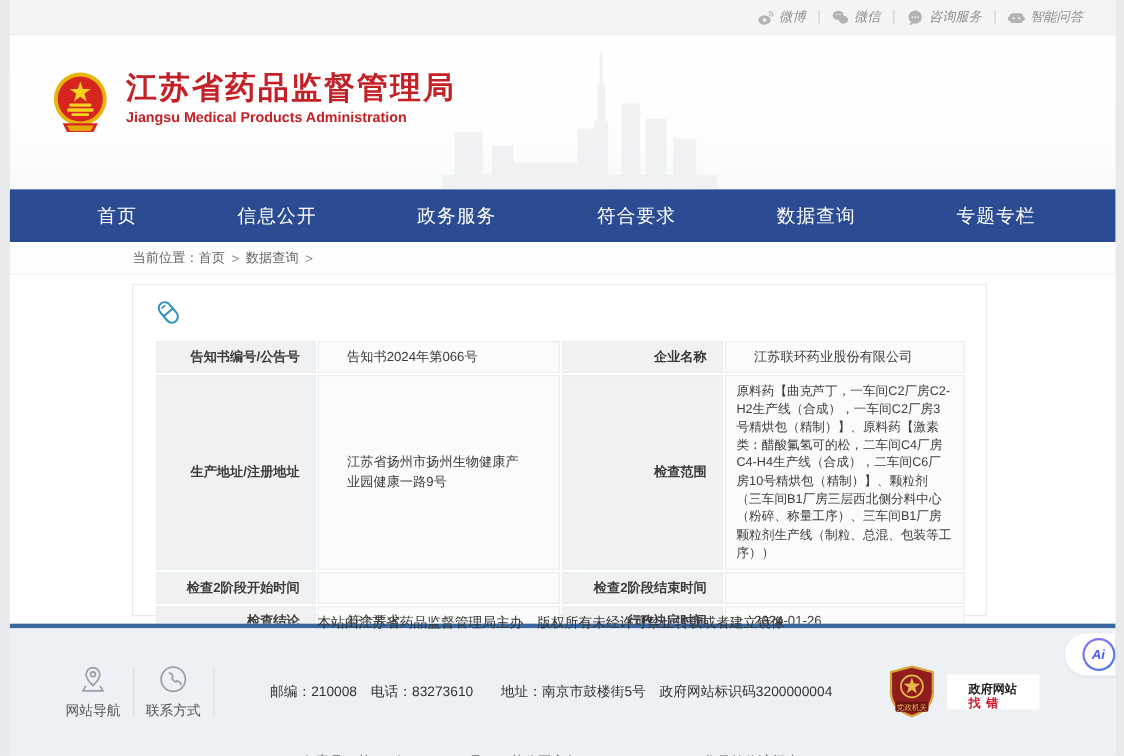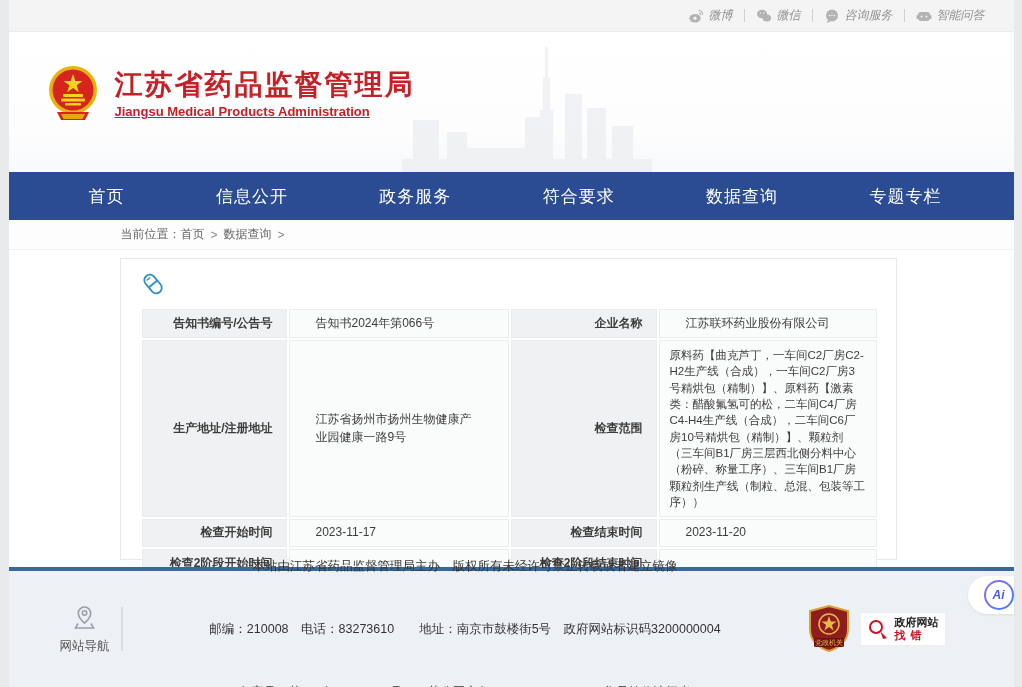--- a/index.html
+++ b/index.html
@@ -12,24 +12,24 @@
   .topbar { height:32px; background:#f4f4f4; border-bottom:1px solid #ebebeb;
     display:flex; align-items:center; justify-content:flex-end; padding-right:18px;font-style:italic; }
   .topbar a { display:flex; align-items:center; gap:5px; color:#8f8f8f;
     font-size:12px; text-decoration:none; padding:0 11px; }
   .topbar .sep { width:1px; height:13px; background:#cfcfcf; }
   .tb-ic { width:16px; height:16px; display:inline-block; }
   .tb-ic svg { width:16px; height:16px; fill:#b3b3b3; }
 
   
   .header { height:140px; position:relative; background:linear-gradient(180deg,#ffffff 0%,#fdfdfd 70%,#f7f9fb 100%); overflow:hidden; }
-  .brand { position:absolute; left:38px; top:32px; display:flex; align-items:center; gap:16px; z-index:2; }
+  .brand { position:absolute; left:38px; top:32px; display:flex; gap:16px; z-index:2; }
   .emblem { width:52px; height:60px; }
   .title-cn { font-size:28px; font-weight:bold; color:#c42127; letter-spacing:2px; line-height:1.15; }
-  .title-en { font-size:13px; font-weight:bold; color:#c42127; margin-top:3px;text-decoration:underline; }
+  .title-en { font-size:13px; font-weight:bold; color:#c42127; margin-top:3px; }
 
   
   .skyline { position:absolute; left:388px; bottom:0; width:260px; height:130px; opacity:.75; z-index:1; }
   .skyline div { position:absolute; bottom:0; background:#eceef1; }
   .sk-spire { width:3px; height:125px; left:148px; }
   .sk-spire2 { width:7px; height:95px; left:146px; }
   .sk-spire3 { width:13px; height:62px; left:143px; }
   .sk-t1 { width:26px; height:52px; left:16px; background:#eef0f3; }
   .sk-t2 { width:20px; height:40px; left:50px; background:#f0f2f5; }
   .sk-t3 { width:15px; height:55px; left:128px; background:#e9ecef; }
@@ -72,21 +72,21 @@
   .quick { display:flex; align-items:center; gap:0; }
   .qitem { display:flex; flex-direction:column; align-items:center; gap:7px;
     width:72px; text-decoration:none; }
   .qitem span.qlabel { font-size:12.5px; color:#555; }
   .qitem svg { width:27px; height:27px; stroke:#9aa0a6; fill:none; stroke-width:1.6; }
   .qdiv { width:1px; height:44px; background:#d9dde2; }
   .ftext { flex:1; text-align:center; font-size:12.5px; color:#333; line-height:21px; white-space:pre-wrap; }
   .badges { display:flex; align-items:center; gap:10px; margin-right:58px; }
   .party-badge { width:42px; height:48px; }
   .err-badge { width:86px; height:34px; background:#fff; border:1px solid #eee;
-    display:flex; align-items:center; gap:6px; padding:2px 6px; cursor:pointer; }
+    display:flex; align-items:center; gap:6px; padding:2px 6px; cursor:pointer;flex-direction:column; }
   .err-badge svg { width:22px; height:22px; }
   .err-txt { display:flex; flex-direction:column; line-height:13px; }
   .err-l1 { font-size:11px; font-weight:bold; color:#222; }
   .err-l2 { font-size:11px; font-weight:bold; color:#ce1126; letter-spacing:5px; }
   .ai-wrap { position:absolute; top:5px; right:0; width:46px; height:38px;
     background:#fff; border-radius:19px 0 0 19px; display:flex; align-items:center;
     justify-content:flex-end; padding-left:4px; box-shadow:0 1px 3px rgba(0,0,0,.08); }
   .ai-btn { width:30px; height:30px; border-radius:50%; padding:2px; cursor:pointer;
     background:linear-gradient(135deg,#9b6cf0,#3a7df0); }
   .ai-btn .ai-inner { width:100%; height:100%; border-radius:50%; background:#fff;
@@ -221,26 +221,20 @@
           <td class="val">告知书2024年第066号</td>
           <td class="lbl">企业名称</td>
           <td class="val">江苏联环药业股份有限公司</td>
         </tr>
         <tr class="r2">
           <td class="lbl">生产地址/注册地址</td>
           <td class="val">江苏省扬州市扬州生物健康产业园健康一路9号</td>
           <td class="lbl">检查范围</td>
           <td class="val long">原料药【曲克芦丁，一车间C2厂房C2-H2生产线（合成），一车间C2厂房3号精烘包（精制）】、原料药【激素类：醋酸氟氢可的松，二车间C4厂房C4-H4生产线（合成），二车间C6厂房10号精烘包（精制）】、颗粒剂（三车间B1厂房三层西北侧分料中心（粉碎、称量工序）、三车间B1厂房颗粒剂生产线（制粒、总混、包装等工序））</td>
         </tr>
-        <tr class="r3">
-          <td class="lbl">检查开始时间</td>
-          <td class="val">2023-11-17</td>
-          <td class="lbl">检查结束时间</td>
-          <td class="val">2023-11-20</td>
-        </tr>
         <tr class="r4">
           <td class="lbl">检查2阶段开始时间</td>
           <td class="val"></td>
           <td class="lbl">检查2阶段结束时间</td>
           <td class="val"></td>
         </tr>
         <tr class="r5">
           <td class="lbl">检查结论</td>
           <td class="val">符合要求</td>
           <td class="lbl">行政决定时间</td>
@@ -260,20 +254,27 @@
       <div class="quick">
         <a href="#" class="qitem">
           <svg viewBox="0 0 27 27">
               <path d="M13.5 3a6.2 6.2 0 0 1 6.2 6.2c0 4.3-6.2 10-6.2 10s-6.2-5.7-6.2-10A6.2 6.2 0 0 1 13.5 3z"></path>
               <circle cx="13.5" cy="9" r="2.2"></circle>
               <path d="M7 19.5 4.5 24h18L20 19.5"></path>
             </svg>
           <span class="qlabel">网站导航</span>
         </a>
         <span class="qdiv"></span>
+        <a href="#" class="qitem">
+          <svg viewBox="0 0 27 27">
+              <circle cx="13.5" cy="13.5" r="11"></circle>
+              <path d="M9.5 8.5c1-.8 2-.6 2.5.3l1 1.6c.4.8.1 1.5-.6 2 0 0 .3 1.2 1.3 2.2s2.2 1.3 2.2 1.3c.5-.7 1.2-1 2-.6l1.6 1c.9.5 1.1 1.5.3 2.5"></path>
+            </svg>
+          <span class="qlabel">联系方式</span>
+        </a>
         <span class="qdiv"></span>
       </div>
 
       <div class="ftext">
         <div>本站由江苏省药品监督管理局主办　版权所有未经许可禁止转载或者建立镜像</div>
         <div>邮编：210008　电话：83273610　　地址：南京市鼓楼街5号　政府网站标识码3200000004</div>
         <div>备案号：苏ICP备09039606号　　苏公网安备：32010602010488 您是第位访问者</div>
       </div>
 
       <div class="badges">

